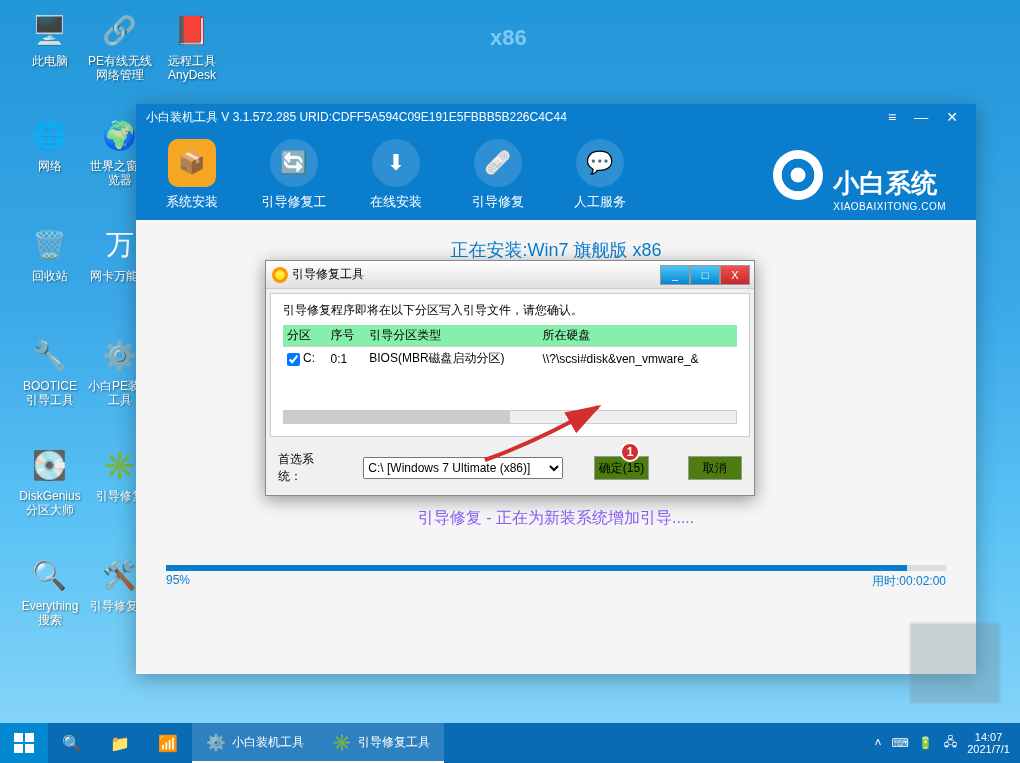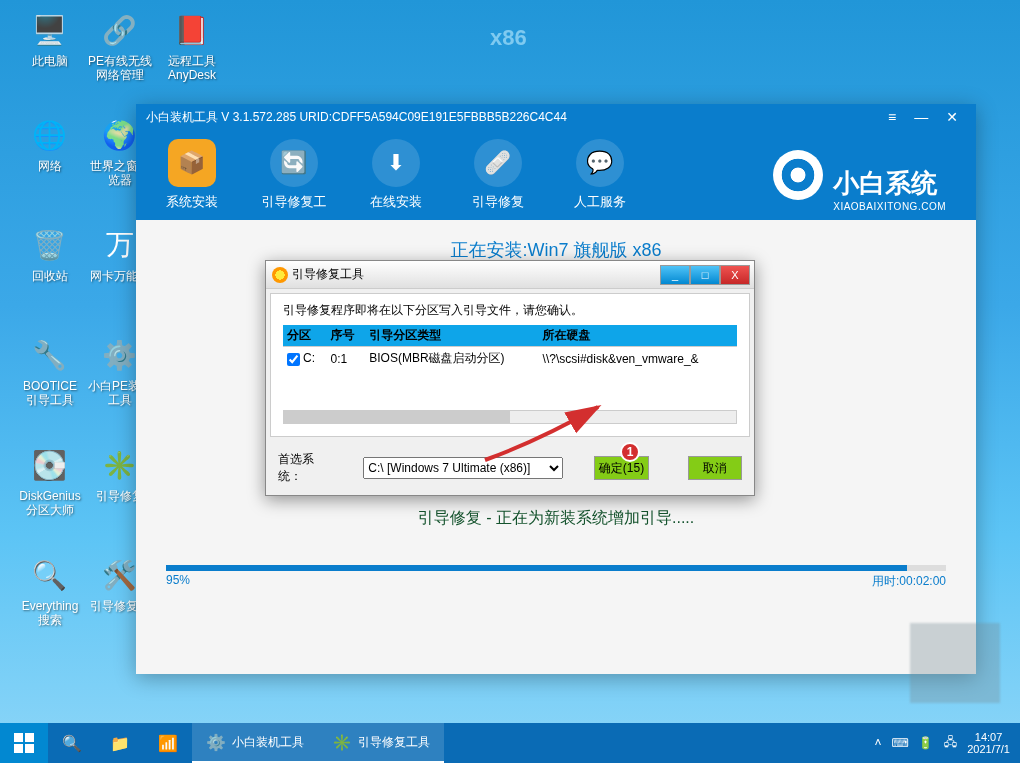--- a/index.html
+++ b/index.html
@@ -26,46 +26,46 @@
 .toolbar { height: 90px; display:flex; align-items:center; padding: 0 30px 0 20px; gap: 30px; }
 .tb-item { width: 72px; text-align:center; color:#fff; font-size:13px; cursor:pointer; }
 .tb-item .circ { width:48px; height:48px; margin:0 auto 6px; border-radius:50%; background:rgba(255,255,255,.15); display:flex; align-items:center; justify-content:center; font-size:22px; }
 .tb-item.active .circ { background:#f5a623; border-radius:10px; }
 .brand { margin-left:auto; display:flex; align-items:center; gap:10px; color:#fff; }
 .brand-logo { width:50px; height:50px; border-radius:50%; background:radial-gradient(circle,#fff 20%,#0a7dcc 22%,#0a7dcc 45%,#fff 47%); position:relative; }
 .brand-text .big { font-size:26px; font-weight:bold;margin-top:28px; }
 .brand-text .small { font-size:10px; letter-spacing:.5px; }
 .body { background:#f5f5f5; height: calc(100% - 116px); padding: 18px 30px; position:relative; }
 .installing { color:#0a7dcc; font-size:18px; text-align:center; margin-bottom:6px; }
-.status-line { color:#14532d; font-size:16px; text-align:center; margin-top:10px; }
+.status-line { color:#8b5cf6; font-size:16px; text-align:center; margin-top:10px; }
 .prog-wrap { margin-top: 36px; }
 .prog-bar { height:6px; background:#ddd; position:relative; }
 .prog-fill { height:100%; background:#0a7dcc; width:95%; }
 .prog-meta { display:flex; justify-content:space-between; color:#0a7dcc; font-size:12px; margin-top:2px; }
 
 
 .dlg { position:absolute; left:265px; top:260px; width:490px; background:#f0f0f0; border:1px solid #888; box-shadow:0 4px 16px rgba(0,0,0,.4); }
 .dlg-title { height:28px; background:linear-gradient(#fff,#e0e0e0); border-bottom:1px solid #ccc; display:flex; align-items:center; padding:0 4px 0 6px; font-size:12px; }
 .dlg-title .ticon { width:16px; height:16px; margin-right:4px; background:radial-gradient(circle,#ffeb3b 40%,#ff9800 42%); border-radius:50%; }
 .dlg-title-text { flex:1; }
 .dlg-ctrl { display:flex; gap:0; }
 .dlg-ctrl button { width:30px; height:20px; border:1px solid #999; font-size:11px; cursor:pointer; }
 .dlg-ctrl .min, .dlg-ctrl .max { background:linear-gradient(#4fc3f7,#0288d1); color:#fff; }
 .dlg-ctrl .close { background:linear-gradient(#ef5350,#c62828); color:#fff; }
 .dlg-body { padding:8px 12px 12px; background:#fff; margin:4px; border:1px solid #ccc; }
 .dlg-msg { font-size:12px; margin-bottom:6px; }
 .tbl { width:100%; border-collapse:collapse; font-size:12px; }
-.tbl th { text-align:left; font-weight:bold; border-bottom:1px solid #ccc; padding:2px 4px; background:#0ea5e9; }
+.tbl th { text-align:left; font-weight:normal; border-bottom:1px solid #ccc; padding:2px 4px; background:#86efac; }
 .tbl td { padding:3px 4px; }
 .tbl input[type=checkbox] { vertical-align:middle; margin-right:3px; }
 .scroll-hint { height:14px; background:#eee; border:1px solid #ccc; margin-top:40px; position:relative; }
 .scroll-hint::before { content:''; position:absolute; left:0; width:50%; height:100%; background:#ccc; }
 .dlg-foot { padding:10px 12px; display:flex; align-items:center; gap:8px; font-size:12px; }
 .dlg-foot select { flex:0 0 200px; font-size:12px; height:22px;margin-left:36px; }
-.dlg-foot button { width:78px; height:24px; font-size:12px; cursor:pointer; background:#84cc16; border:1px solid #999;margin-left:23px; }
+.dlg-foot button { width:78px; height:24px; font-size:12px; cursor:pointer; background:#4d7c0f; border:1px solid #999;margin-left:23px; }
 .dlg-foot .spacer { flex:1; }
 
 
 .arrow { position:absolute; left:480px; top:395px; width:130px; height:70px; pointer-events:none; }
 .annot-badge { position:absolute; left:620px; top:442px; width:20px; height:20px; border-radius:50%; background:#d32f2f; color:#fff; font-size:12px; font-weight:bold; display:flex; align-items:center; justify-content:center; border:2px solid #fff; pointer-events:none; }
 
 
 .taskbar { position:absolute; bottom:0; left:0; width:100%; height:40px; background:#0a6bb5; display:flex; align-items:center; color:#fff; font-size:12px; }
 .start { width:48px; height:40px; background:#0288d1; display:flex; align-items:center; justify-content:center; cursor:pointer; }
 .start svg { width:20px; height:20px; }

